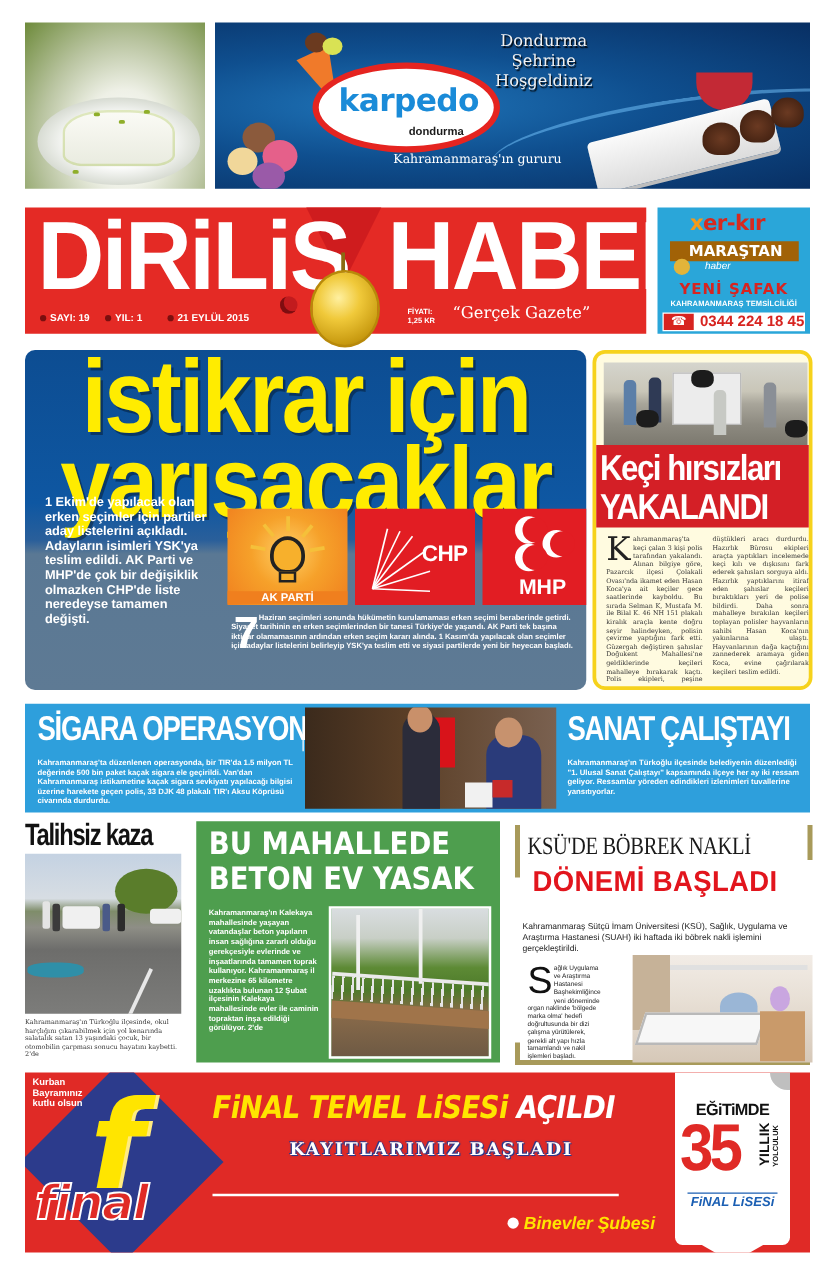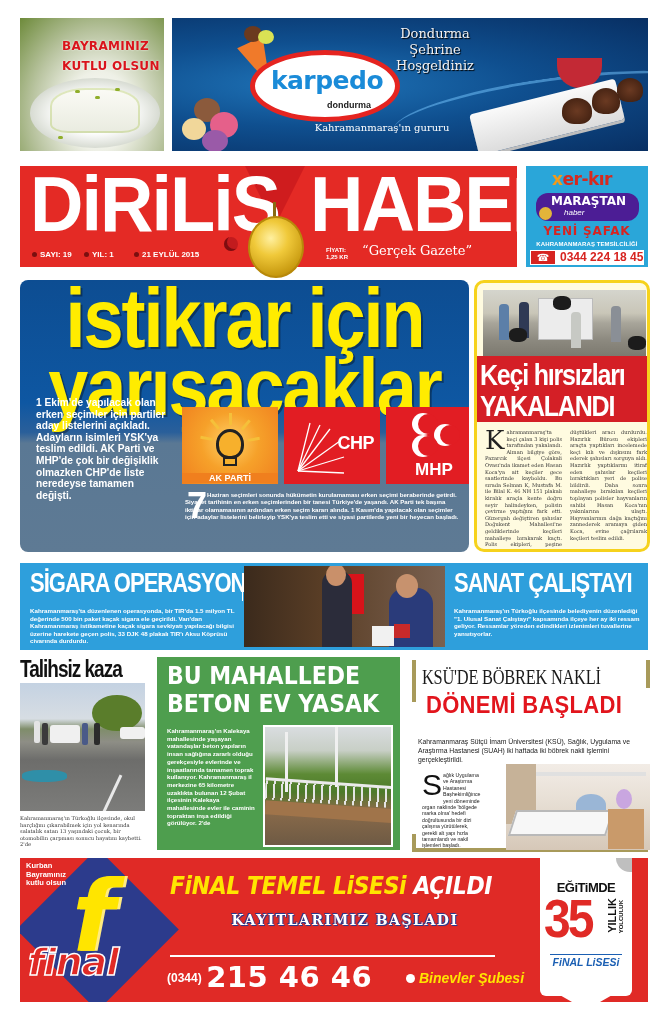--- a/index.html
+++ b/index.html
@@ -58,21 +58,21 @@
   .masthead .meta { position: absolute; left: 12px; top: 84px; color: #ffffff; font-size: 8px; font-weight: bold; white-space: nowrap; }
   .masthead .meta .item { margin-right: 10px; }
   .masthead .meta .dot { display: inline-block; width: 5px; height: 5px; border-radius: 50%; background: #7a0f0f; margin-right: 3px; vertical-align: middle; }
   .masthead .price { position: absolute; left: 306px; top: 81px; color: #ffffff; font-size: 6px; font-weight: bold; line-height: 7px; }
   .masthead .price span { display: block; }
   .masthead .motto { position: absolute; left: 342px; top: 77px; color: #ffffff; font-family: "DejaVu Serif", serif; font-size: 13px; font-style: normal; }
 
   .side-ad { left: 526px; top: 166px; width: 122px; height: 101px; background: #2aa6d9; }
   .side-ad .erkir { position: absolute; left: 10px; top: 3px; font-size: 17px; font-weight: 900; color: #d62a1f; font-family: "DejaVu Sans", sans-serif; letter-spacing: -0.5px; margin-left: 16px; }
   .side-ad .erkir-x { color: #f39a1a; }
-  .side-ad .marastan { position: absolute; left: 10px; top: 27px; width: 103px; height: 28px; background: #4c1d95; border-radius: 12px; }
+  .side-ad .marastan { position: absolute; left: 10px; top: 27px; width: 103px; height: 16px; background: #a16207; }
   .side-ad .marastan .t { position: absolute; left: 15px; top: 1px; color: #ffffff; font-weight: 900; font-size: 12px; font-family: "DejaVu Sans", sans-serif; }
   .side-ad .marastan .s { position: absolute; left: 28px; top: 15px; color: #ffffff; font-size: 8px; font-style: italic; }
   .side-ad .marastan .g { position: absolute; left: 3px; top: 14px; width: 13px; height: 13px; border-radius: 50%; background: #e2b43a; }
   .side-ad .yenisafak { position: absolute; left: 0; top: 58px; width: 122px; text-align: center; color: #d72420; font-weight: 900; font-size: 12px; font-family: "DejaVu Sans", sans-serif; letter-spacing: 0.8px; }
   .side-ad .temsil { position: absolute; left: 0; top: 75px; width: 122px; text-align: center; color: #ffffff; font-weight: bold; font-size: 6px; letter-spacing: 0.1px; }
   .side-ad .phone-row { position: absolute; left: 4px; top: 84px; width: 114px; height: 15px; background: #ffffff; }
   .side-ad .phone-icon { position: absolute; left: 1px; top: 1px; width: 24px; height: 13px; background: #d72420; color: #fff; font-size: 10px; text-align: center; line-height: 13px; }
   .side-ad .phone { position: absolute; left: 30px; top: 0px; color: #d72420; font-weight: 900; font-size: 12px; line-height: 15px; }
 
   
@@ -205,24 +205,20 @@
 </head>
 <body>
 
 <div class="abs ad-bayram">
   <div class="plate"></div>
   <div class="dessert"></div>
   <div class="pist" style="left:55px;top:72px"></div>
   <div class="pist" style="left:75px;top:78px"></div>
   <div class="pist" style="left:95px;top:70px"></div>
   <div class="pist" style="left:38px;top:118px"></div>
-  <div class="txt">
-    <span>BAYRAMINIZ</span>
-    <span>KUTLU OLSUN</span>
-  </div>
 </div>
 
 <div class="abs ad-karpedo">
   <div class="swoosh"></div>
   <div class="bowl">
     <div class="scoop" style="left:22px;top:0px;width:26px;height:24px;background:#8b5a3c"></div>
     <div class="scoop" style="left:38px;top:14px;width:28px;height:26px;background:#e5608a"></div>
     <div class="scoop" style="left:10px;top:20px;width:24px;height:22px;background:#f1d79a"></div>
     <div class="scoop" style="left:30px;top:32px;width:26px;height:22px;background:#9a5aa8"></div>
   </div>
@@ -408,21 +404,20 @@
     <span>Bayramınız</span>
     <span>kutlu olsun</span>
   </div>
   <div class="f-big">f</div>
   <div class="final-logo">final</div>
   <div class="headline"><span class="y">FiNAL TEMEL LiSESi</span><span class="w"> AÇILDI</span></div>
   <div class="classes">
     <span>KAYITLARIMIZ BAŞLADI</span>
   </div>
   <div class="rule"></div>
-  <div class="phone"><span class="area">(0344)</span> <span class="num">215 46 46</span></div>
   <div class="branch"><span class="dot"></span><span>Binevler Şubesi</span></div>
   <div class="badge">
     <div class="fold"></div>
     <div class="egitimde">EĞiTiMDE</div>
     <div class="n35">35</div>
     <div class="yillik">YILLIK</div>
     <div class="yolculuk">YOLCULUK</div>
     <div class="lisesi">FiNAL LiSESi</div>
   </div>
 </div>

